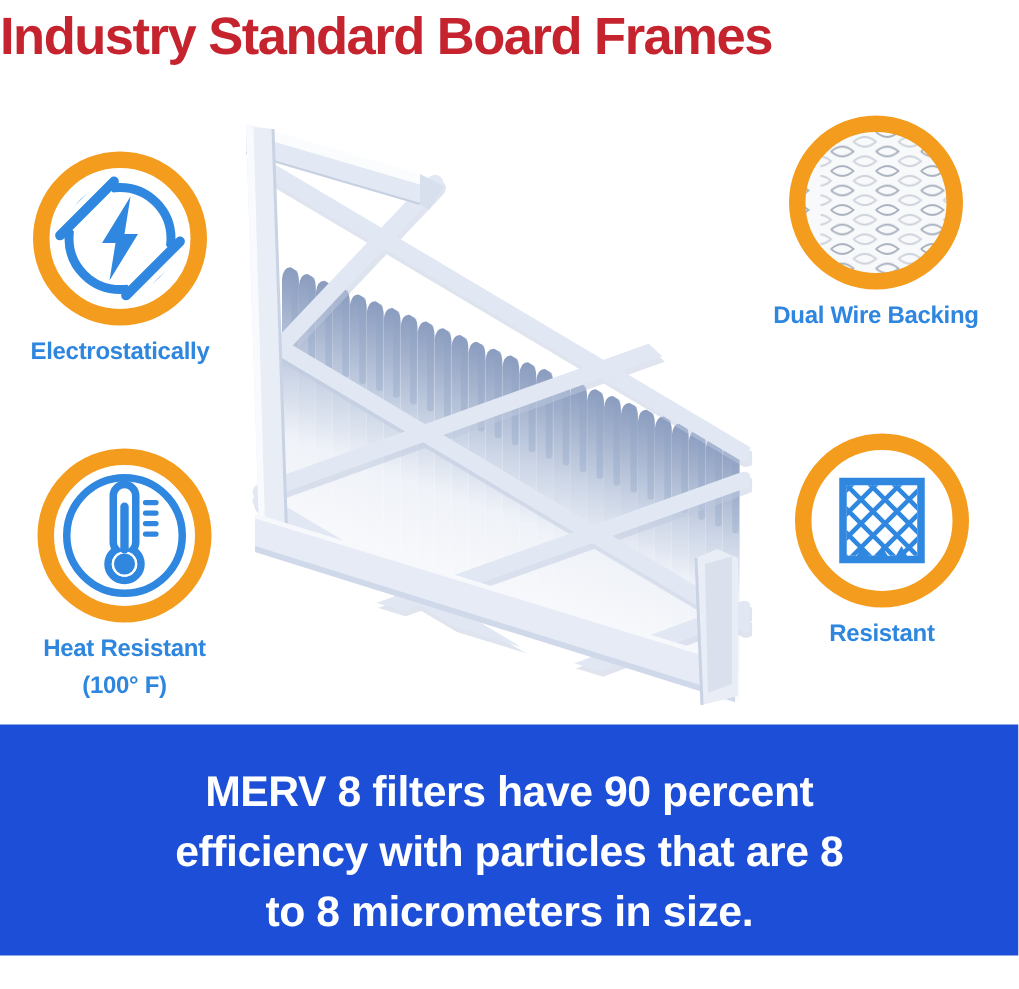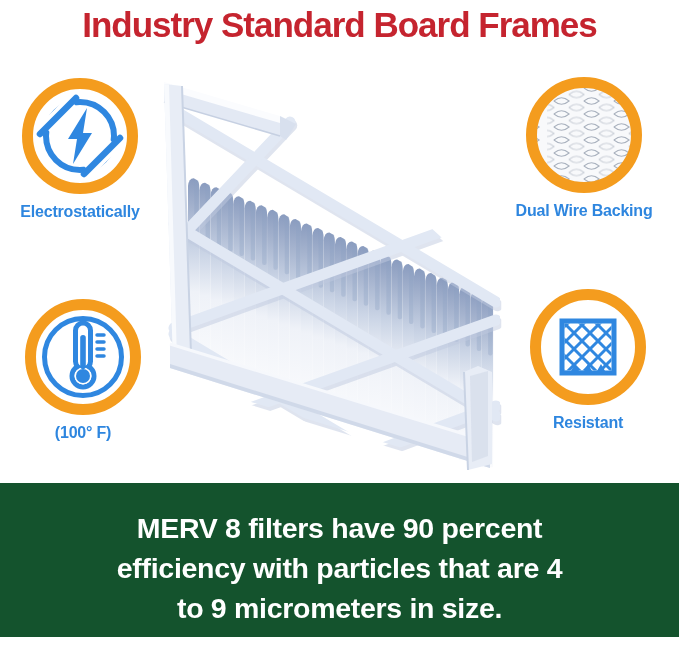--- a/index.html
+++ b/index.html
@@ -1,45 +1,45 @@
 <!DOCTYPE html>
 <html><head>
 <meta charset="utf-8">
 <style>
   html,body{margin:0;padding:0;}
   body{
     width:679px;height:659px;position:relative;background:#ffffff;
     font-family:"Liberation Sans",sans-serif;overflow:hidden;
   }
   .title{
-    position:absolute;top:5px;left:0;width:679px;text-align:center;
+    position:absolute;top:5px;left:0;width:679px;
     font-size:35px;font-weight:800;letter-spacing:-1px;color:#c5242f;
   }
   .feature{position:absolute;text-align:center;}
   .feature svg{display:block;margin:0 auto;}
   .flabel{
     margin-top:3px;font-size:16px;font-weight:700;color:#2e86df;
     line-height:25px;letter-spacing:-0.2px;
   }
   .banner{
     position:absolute;left:0;top:483px;width:679px;height:154px;
-    background:#14532d;
+    background:#1d4ed8;
   }
   .banner-text{
     padding-top:25px;text-align:center;color:#ffffff;
     font-size:28.5px;font-weight:700;line-height:40px;letter-spacing:-0.3px;
   }
   .filter-art{position:absolute;left:158px;top:76px;}
 </style>
 </head>
 <body>
 
 <div class="title">Industry Standard Board Frames</div>
 
-<div class="feature" style="left:0px;top:76px;width:160px;">
+<div class="feature" style="left:0px;top:99px;width:160px;">
   <svg width="120" height="120" viewBox="0 0 120 120">
     <circle cx="60" cy="60" r="52.5" fill="none" stroke="#f49c1e" stroke-width="11"></circle>
     <circle cx="60" cy="60" r="34" fill="none" stroke="#2f87e0" stroke-width="6"></circle>
     <line x1="26" y1="52" x2="52" y2="26" stroke="#ffffff" stroke-width="14"></line>
     <line x1="68" y1="94" x2="94" y2="68" stroke="#ffffff" stroke-width="14"></line>
     <line x1="20" y1="58" x2="56" y2="22" stroke="#2f87e0" stroke-width="6.5" stroke-linecap="round"></line>
     <line x1="64" y1="98" x2="100" y2="62" stroke="#2f87e0" stroke-width="6.5" stroke-linecap="round"></line>
     <polygon points="67,32 48,63 57,63 53,88 72,57 63,57" fill="#2f87e0"></polygon>
   </svg>
   <div class="flabel">
@@ -55,20 +55,21 @@
     <rect x="52.5" y="26" width="15" height="46" rx="7.5" fill="#ffffff" stroke="#2f87e0" stroke-width="5"></rect>
     <circle cx="60" cy="79" r="8.5" fill="#ffffff"></circle>
     <rect x="57.2" y="38" width="5.6" height="34" rx="2.8" fill="#2f87e0"></rect>
     <circle cx="60" cy="79" r="7" fill="#2f87e0"></circle>
     <line x1="74" y1="38" x2="81" y2="38" stroke="#2f87e0" stroke-width="3.5" stroke-linecap="round"></line>
     <line x1="74" y1="45" x2="81" y2="45" stroke="#2f87e0" stroke-width="3.5" stroke-linecap="round"></line>
     <line x1="74" y1="52" x2="81" y2="52" stroke="#2f87e0" stroke-width="3.5" stroke-linecap="round"></line>
     <line x1="74" y1="59" x2="81" y2="59" stroke="#2f87e0" stroke-width="3.5" stroke-linecap="round"></line>
   </svg>
   <div class="flabel">
+    <div>Heat Resistant</div>
     <div>(100° F)</div>
   </div>
 </div>
 
 <div class="feature" style="left:494px;top:75px;width:180px;">
   <svg width="120" height="120" viewBox="0 0 120 120">
     <defs>
       <pattern id="meshp" width="30" height="13" patternUnits="userSpaceOnUse">
         <path d="M0,0 Q7.5,6.5 15,0 T30,0" fill="none" stroke="#a9b1be" stroke-width="1.2"></path>
         <path d="M0,13 Q7.5,6.5 15,13 T30,13" fill="none" stroke="#a9b1be" stroke-width="1.2"></path>
@@ -234,16 +235,16 @@
   <g>
     <polygon points="306,296 320,290 334,296 334,388 310,394" fill="#e8edf6"></polygon>
     <polygon points="312,300 330,295 330,380 314,386" fill="#d4dcea" opacity="0.7"></polygon>
     <line x1="306" y1="296" x2="310" y2="394" stroke="#c9d3e4" stroke-width="2"></line>
   </g>
 </svg>
 
 <div class="banner">
   <div class="banner-text">
     <div>MERV 8 filters have 90 percent</div>
-    <div>efficiency with particles that are 4</div>
-    <div>to 9 micrometers in size.</div>
+    <div>efficiency with particles that are 8</div>
+    <div>to 8 micrometers in size.</div>
   </div>
 </div>
 
 </body></html>

